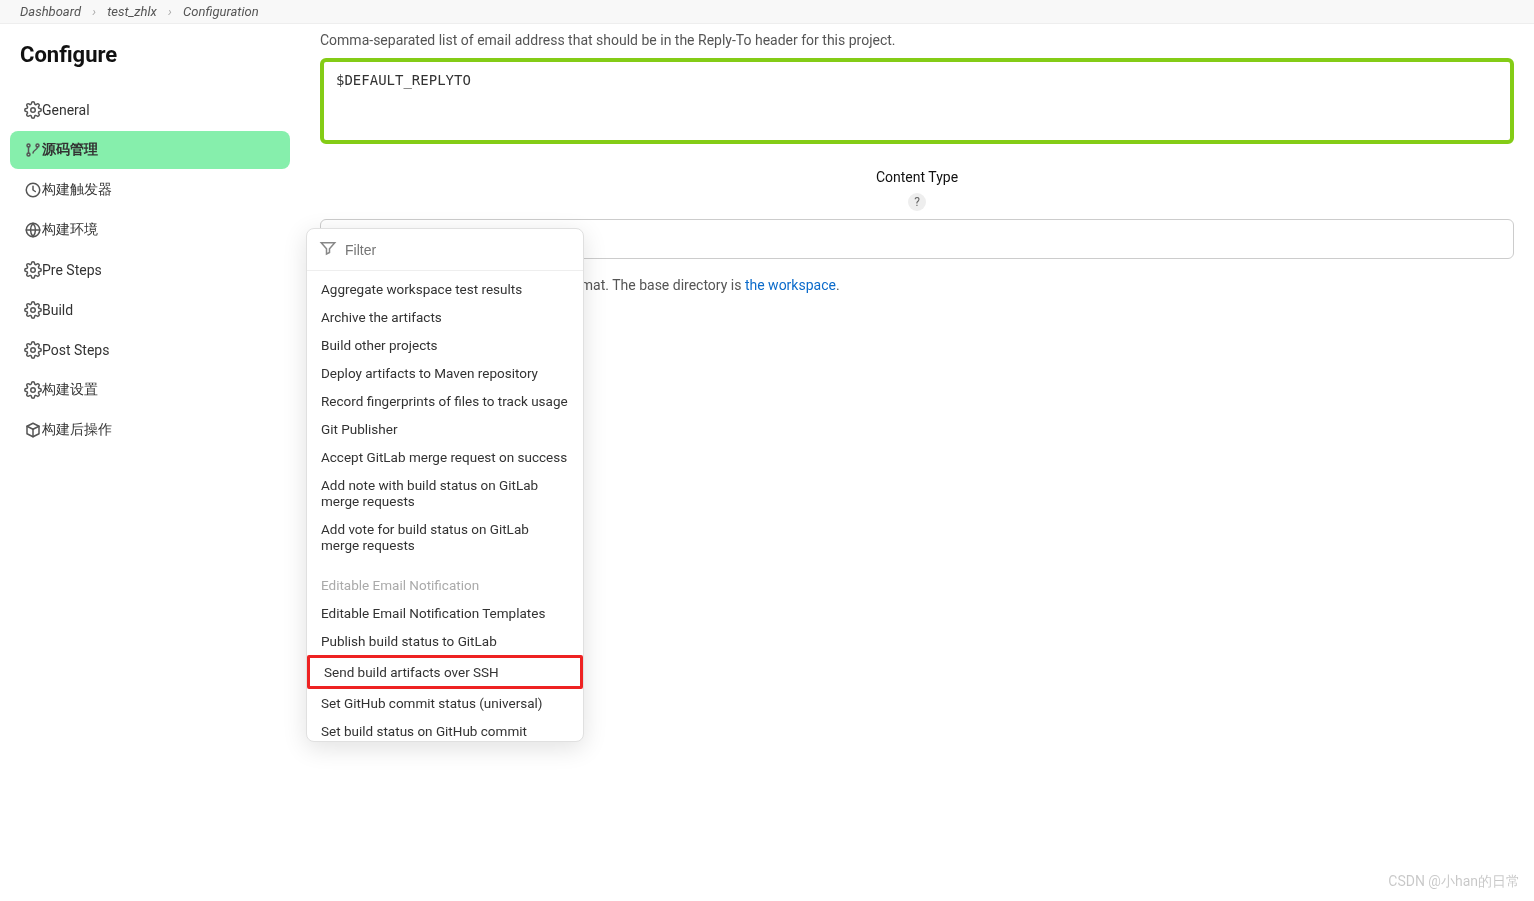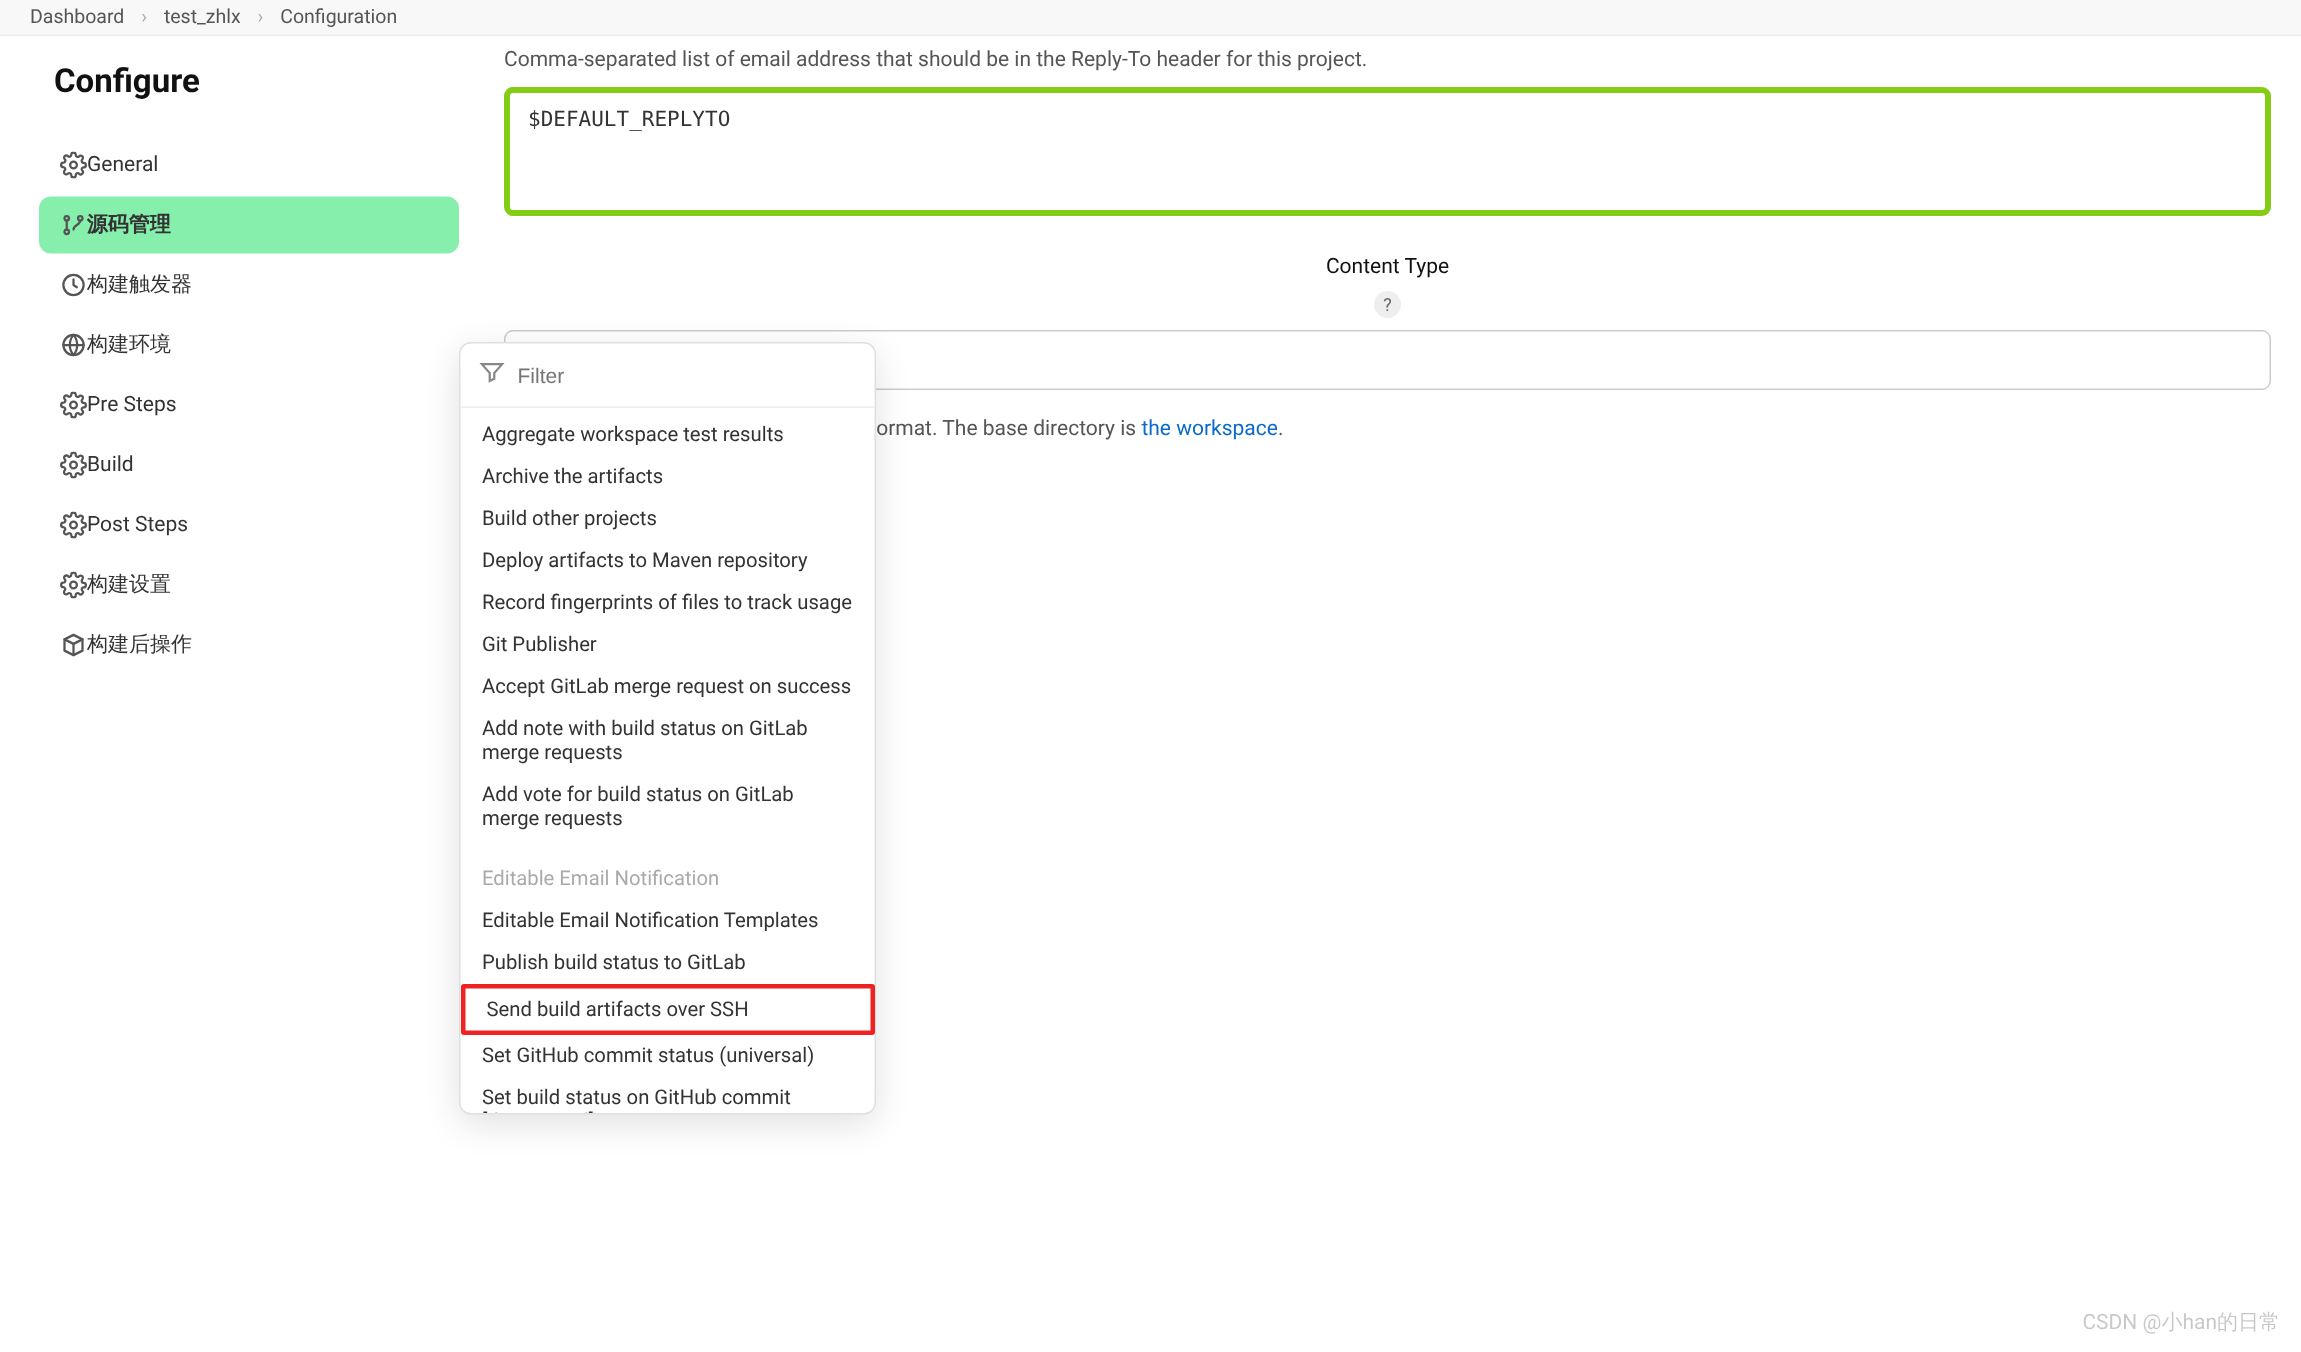--- a/index.html
+++ b/index.html
@@ -6,25 +6,25 @@
     body {
       font-family: -apple-system, BlinkMacSystemFont, "Segoe UI", Roboto, sans-serif;
       font-size: 14px;
       color: #333;
       background: #fff;
       width: 1534px;
       height: 901px;
       overflow: hidden;
       position: relative;
     }
-    .breadcrumb { padding: 4px 20px; color: #666; font-size: 13px; background: #f8f8f8; border-bottom: 1px solid #eee; }
+    .breadcrumb { padding: 4px 20px; color: #666; font-size: 13px; background: #f8f8f8; border-bottom: 1px solid #eee; font-style: italic; }
     .breadcrumb span { color: #555; }
     .breadcrumb .sep { margin: 0 8px; color: #aaa; }
     .layout { display: flex; height: calc(100% - 28px); }
-    .sidebar { width: 300px; padding: 18px 10px; margin-left: 16px; }
+    .sidebar { width: 300px; padding: 18px 10px; }
     .sidebar h1 { font-size: 22px; font-weight: 700; margin: 0 10px 24px; color: #111; }
     .nav-item {
       display: flex; align-items: center; padding: 10px 14px;
       border-radius: 8px; cursor: pointer; color: #333; gap: 0;
       margin-bottom: 2px;
     }
     .nav-item.active { background: #86efac; font-weight: 600; }
     .nav-item .icon { width: 18px; height: 18px; display: inline-flex; align-items: center; justify-content: center; color: #555; }
     .main { flex: 1; padding: 0 20px 20px; overflow: auto; }
     .field-desc { color: #555; font-size: 14px; margin: 8px 0 10px; }

